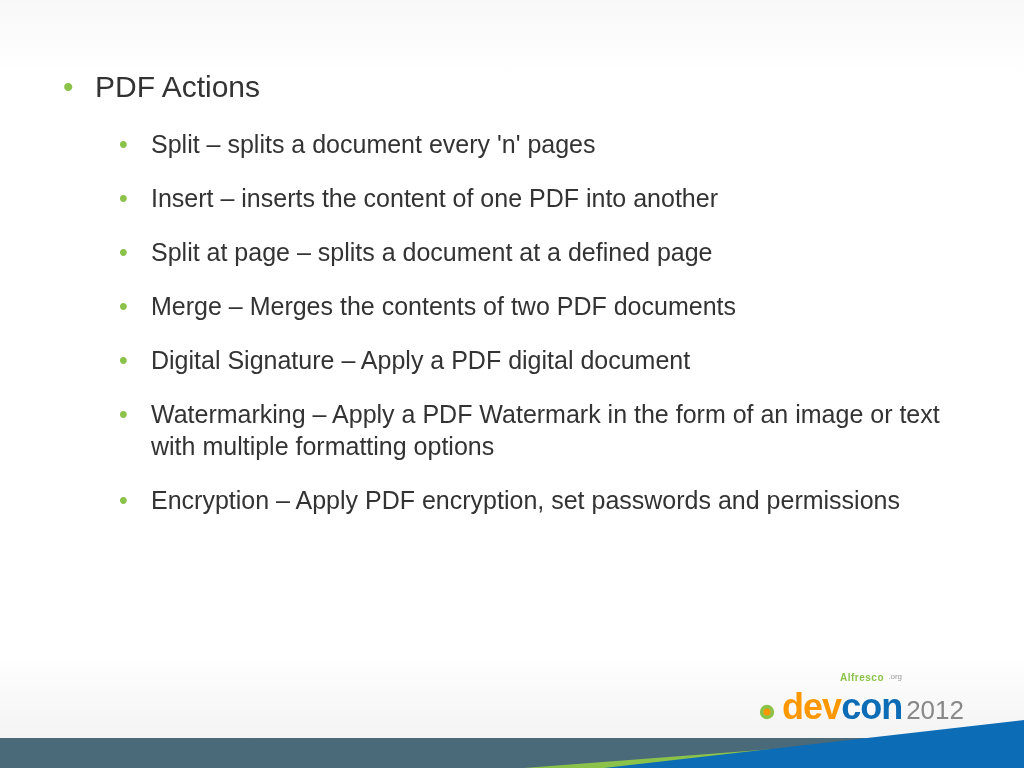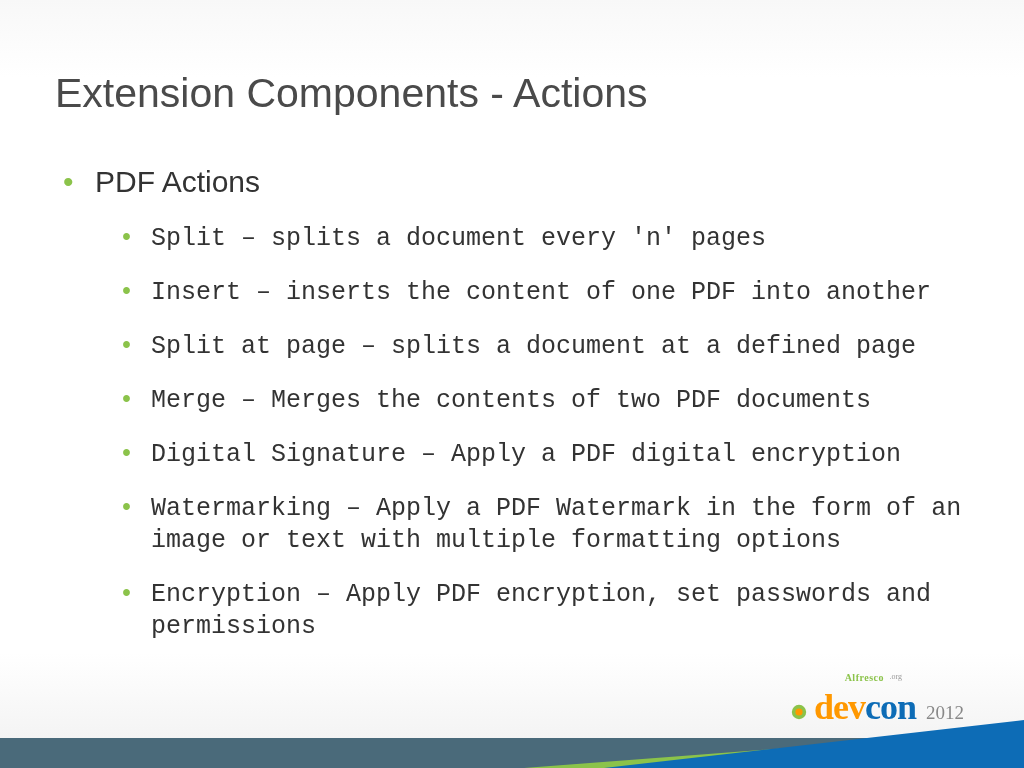--- a/index.html
+++ b/index.html
@@ -38,21 +38,20 @@
   content: "•";
   position: absolute;
   left: 0;
   color: #8BC34A;
   font-size: 30px;
 }
 .level2 {
   list-style: none;
   padding-left: 24px;
   margin-top: 24px;
-  font-family: Liberation Mono, monospace;
 }
 .level2 > li {
   position: relative;
   padding-left: 32px;
   font-size: 25px;
   color: #333333;
   margin-bottom: 22px;
   line-height: 1.28;
 }
 .level2 > li::before {
@@ -90,21 +89,20 @@
   border-left: 500px solid transparent;
   z-index: 1;
 }
 .logo {
   position: absolute;
   right: 60px;
   bottom: 40px;
   display: flex;
   align-items: baseline;
   gap: 4px;
-  font-family: Liberation Serif, serif;
 }
 .logo-alfresco {
   font-size: 10px;
   color: #8BC34A;
   position: absolute;
   top: -14px;
   right: 80px;
   font-weight: bold;
   letter-spacing: 0.5px;
 }
@@ -116,49 +114,48 @@
   right: 62px;
 }
 .logo-devcon {
   font-size: 36px;
   font-weight: 900;
   letter-spacing: -1px;
 }
 .logo-dev { color: #ff9800; }
 .logo-con { color: #0d6cb6; }
 .logo-year {
-  font-size: 19px;
+  font-size: 26px;
   color: #888888;
   font-weight: 300;
-  margin-left: 6px;
+  margin-left: 0;
 }
 .logo-icon {
   width: 18px;
   height: 18px;
   display: inline-block;
   position: relative;
   margin-right: 2px;
   top: 2px;
 }
 .logo-icon svg { width: 100%; height: 100%; }
 </style>
 </head>
 <body>
 
 <div class="slide">
-  <h1 class="title">Extension Components - Actions</h1>
   <ul class="level1">
     <li>
       <span>PDF Actions</span>
       <ul class="level2">
         <li>Split – splits a document every 'n' pages</li>
         <li>Insert – inserts the content of one PDF into another</li>
         <li>Split at page – splits a document at a defined page</li>
         <li>Merge – Merges the contents of two PDF documents</li>
-        <li>Digital Signature – Apply a PDF digital encryption</li>
+        <li>Digital Signature – Apply a PDF digital document</li>
         <li>Watermarking – Apply a PDF Watermark in the form of an image or text with multiple formatting options</li>
         <li>Encryption – Apply PDF encryption, set passwords and permissions</li>
       </ul>
     </li>
   </ul>
 
   <div class="logo">
     <span class="logo-alfresco">Alfresco</span>
     <span class="logo-org">.org</span>
     <span class="logo-icon">

